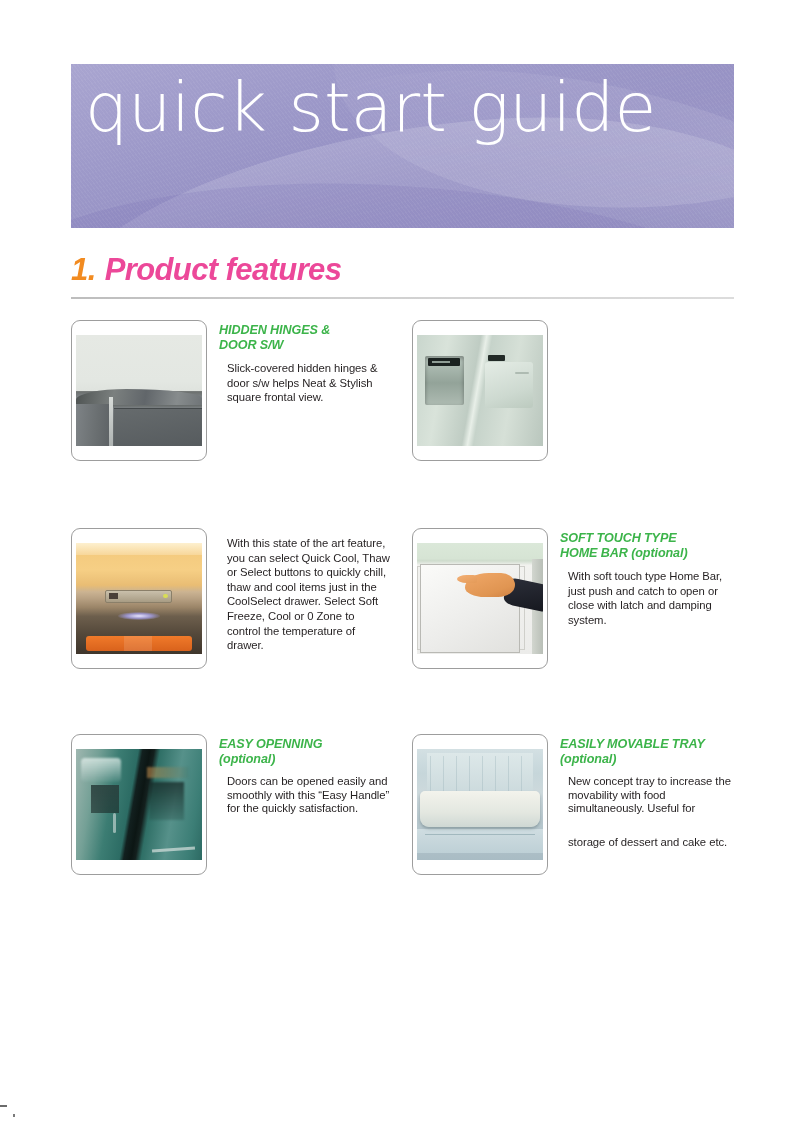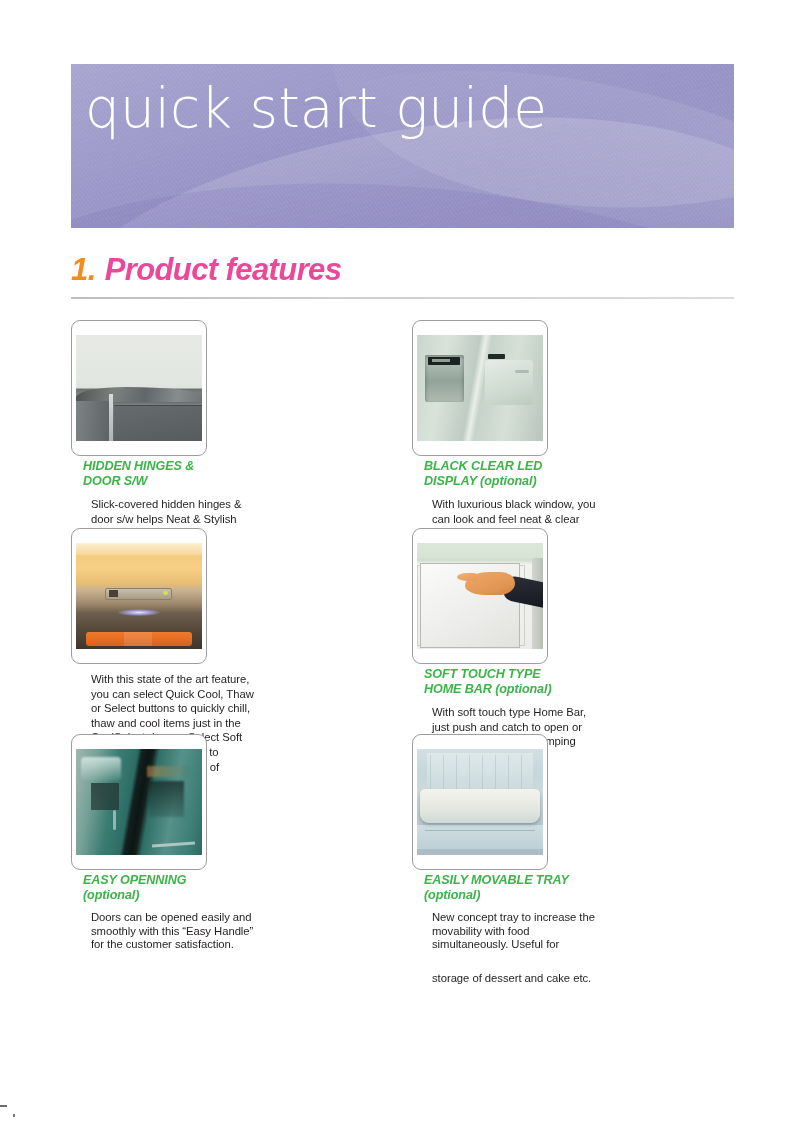--- a/index.html
+++ b/index.html
@@ -74,22 +74,22 @@
     background: repeating-linear-gradient(
       52deg,
       rgba(255,255,255,0.055) 0px,
       rgba(255,255,255,0.055) 1px,
       rgba(255,255,255,0.0) 1px,
       rgba(255,255,255,0.0) 3px);
   }
   .banner-title {
     position: absolute;
     left: 14px;
-    top: 17px;
-    font-size: 55px;
+    top: 10px;
+    font-size: 68px;
     line-height: 1;
     letter-spacing: 0px;
     color: #ffffff;
     font-weight: 300;
     font-family: "DejaVu Sans", sans-serif;
     white-space: nowrap;
   }
 
   
   .section-head {
@@ -123,21 +123,20 @@
   .grid {
     position: absolute;
     left: 0;
     top: 0;
     width: 802px;
   }
   .feature {
     position: absolute;
     display: flex;
     align-items: flex-start;
-    flex-direction: column;
   }
   .photo {
     width: 136px;
     height: 141px;
     flex: 0 0 136px;
     border: 1px solid #9d9d9d;
     border-radius: 9px;
     background: #ffffff;
     box-sizing: border-box;
     overflow: hidden;
@@ -529,27 +528,20 @@
           <div class="disp-well"></div>
           <div class="disp-led">
               <i></i>
             </div>
           <div class="bar-panel"></div>
           <div class="bar-led"></div>
           <div class="bar-handle"></div>
         </div>
       </div>
     </div>
-    <div class="text-col">
-      <div class="f-title">
-        <div>BLACK CLEAR LED</div>
-        <div>DISPLAY (optional)</div>
-      </div>
-      <div class="f-body">With luxurious black window, you can look and feel neat &amp; clear design.</div>
-    </div>
   </div>
 
   <div class="feature" style="left:71px; top:528px;">
     <div class="photo">
       <div class="photo-inner">
         <div class="art art-cool">
           <div class="ceiling"></div>
           <div class="ctrl">
               <span class="sq"></span>
               <span class="dot"></span>
@@ -597,21 +589,21 @@
           <div class="cart"></div>
           <div class="divider"></div>
         </div>
       </div>
     </div>
     <div class="text-col">
       <div class="f-title">
         <div>EASY OPENNING</div>
         <div>(optional)</div>
       </div>
-      <div class="f-body tight">Doors can be opened easily and smoothly with this “Easy Handle” for the customer satisfaction.</div>
+      <div class="f-body tight">Doors can be opened easily and smoothly with this “Easy Handle” for the quickly satisfaction.</div>
     </div>
   </div>
 
   <div class="feature" style="left:412px; top:734px;">
     <div class="photo">
       <div class="photo-inner">
         <div class="art art-tray">
           <div class="back"></div>
           <div class="ribs"></div>
           <div class="shelf"></div>

